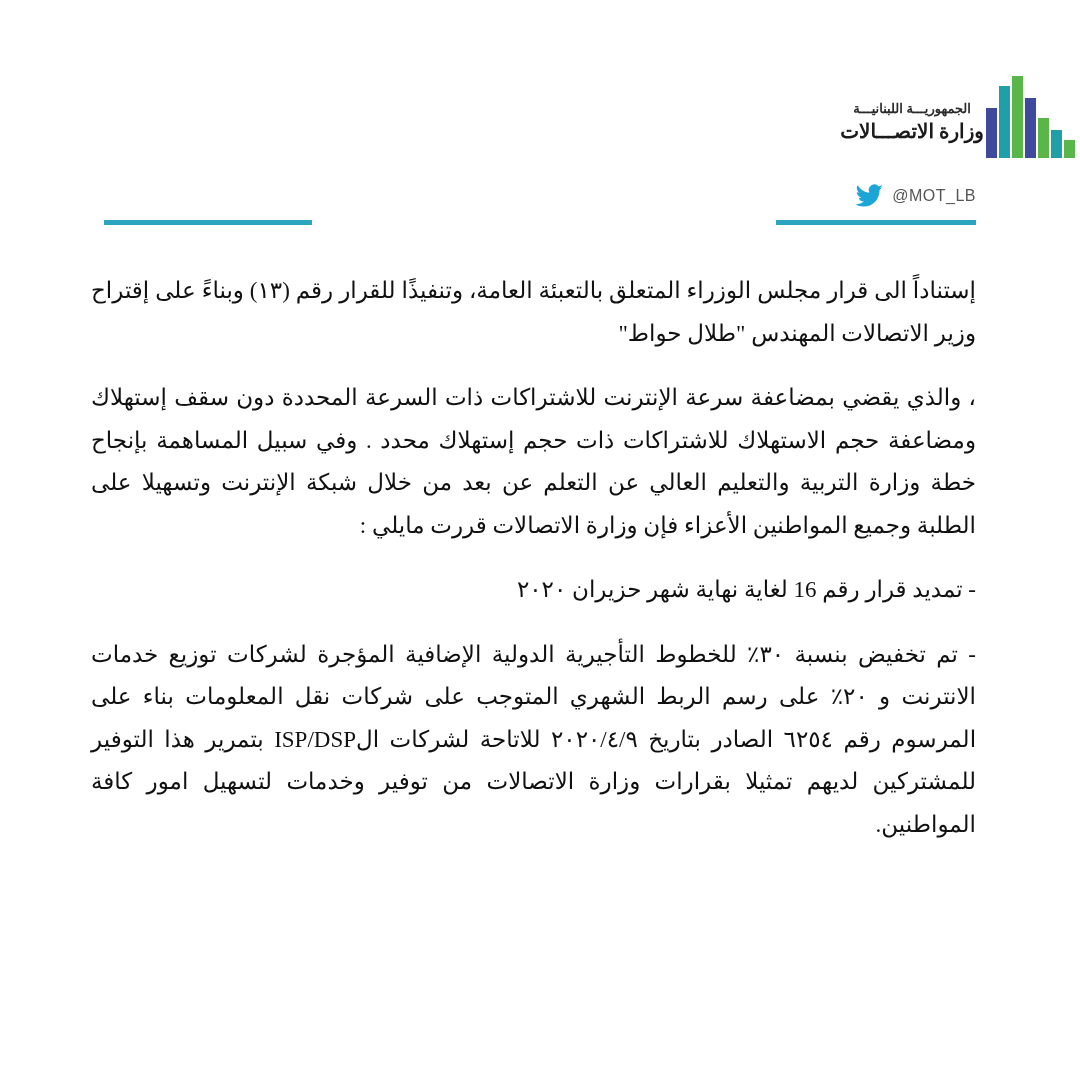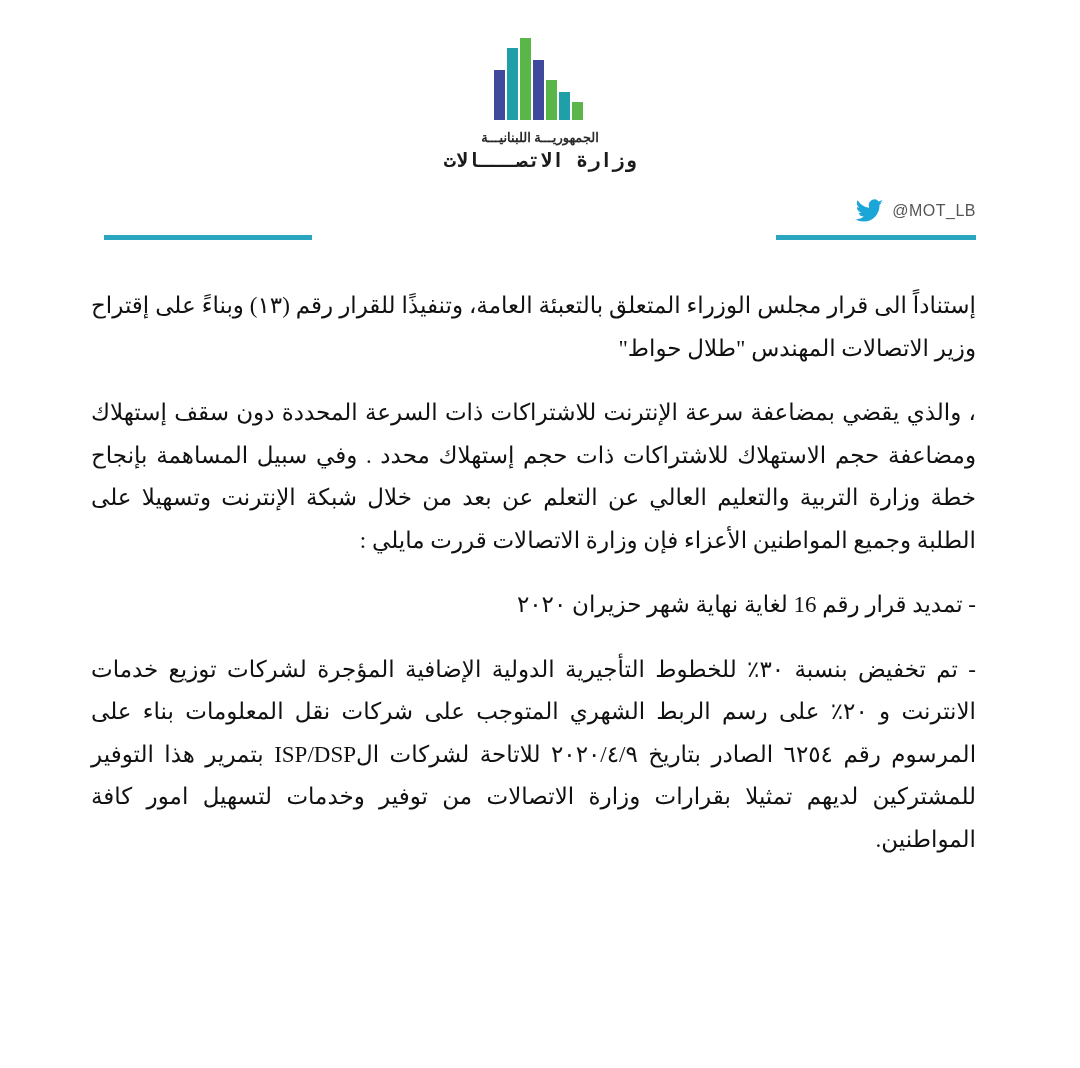--- a/index.html
+++ b/index.html
@@ -21,43 +21,43 @@
     height: 1068px;
     position: relative;
     background: #ffffff;
     box-sizing: border-box;
   }
 
   
   .logo-block {
     width: 100%;
     display: flex;
-    flex-direction: column;
+    flex-direction: row;
     align-items: center;
-    padding-top: 38px;
+    padding-top: 76px;
   }
   .logo-mark {
     width: 96px;
     height: 82px;
     position: relative;
   }
   .logo-caption {
     margin-top: 10px;
     text-align: center;
     direction: rtl;
   }
   .logo-caption .line1 {
     font-family: "Liberation Sans", sans-serif;
     font-size: 13px;
     letter-spacing: 1px;
     color: #2b2b2b;
     font-weight: bold;
   }
   .logo-caption .line2 {
-    font-family: Liberation Mono, monospace;
+    font-family: Liberation Serif, serif;
     font-size: 20px;
     letter-spacing: 2px;
     color: #1b1b1b;
     font-weight: bold;
     margin-top: 3px;
   }
 
   
   .handle-row {
     position: relative;

